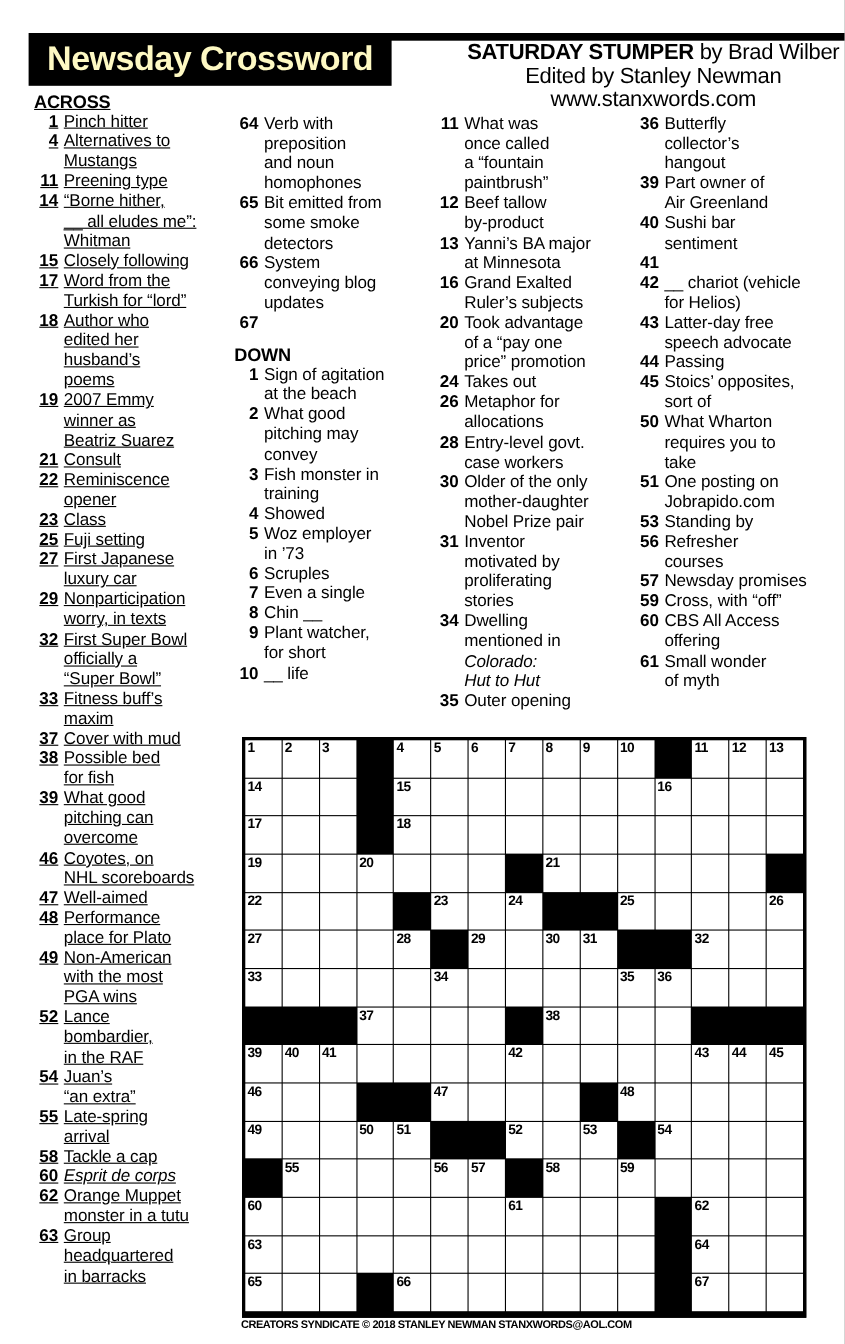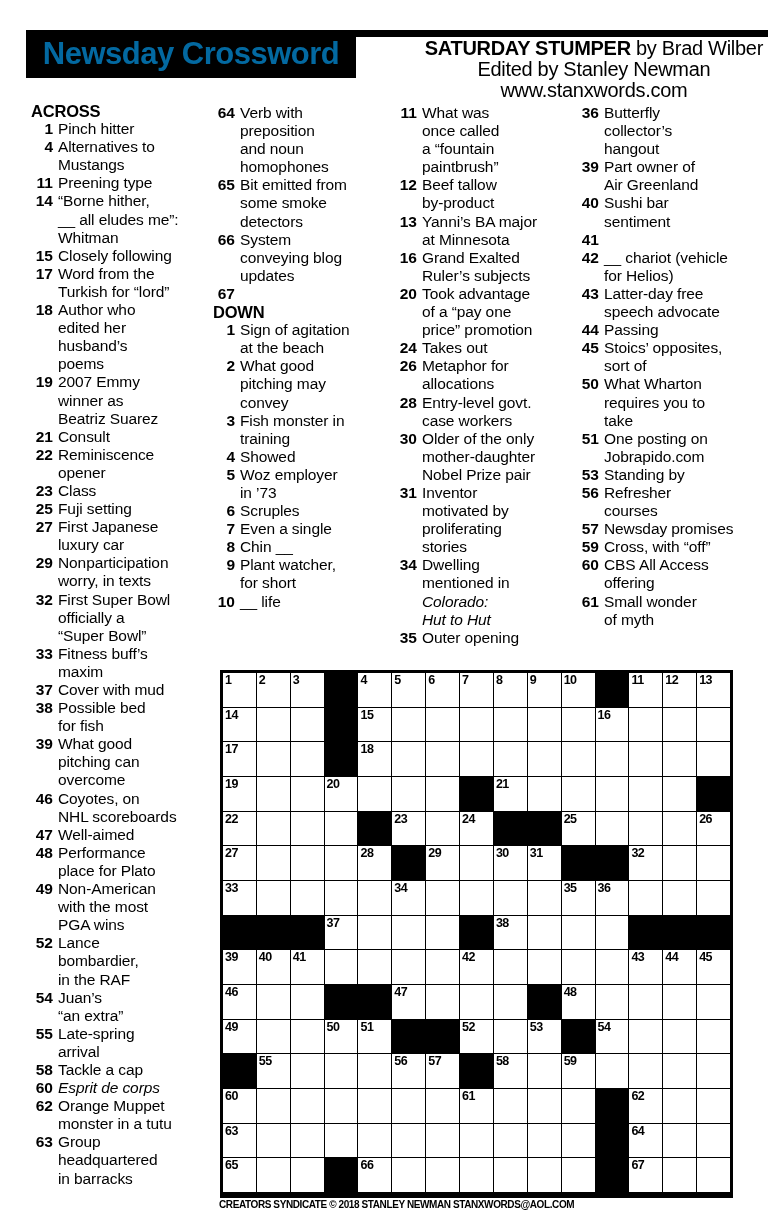--- a/index.html
+++ b/index.html
@@ -9,38 +9,38 @@
     background:#ffffff; color:#000;
     font-family:"Liberation Sans","DejaVu Sans",sans-serif;
     overflow:hidden;
   }
   
   .rule-right {
     position:absolute; left:354px; top:30px; width:414px; height:7px; background:#000;
   }
   .brand-banner {
     position:absolute; left:26px; top:30px; width:330px; height:48px;
-    background:#000; color:#0369a1; display:flex; align-items:center; justify-content:center;
+    background:#000; color:#fef9c3; display:flex; align-items:center; justify-content:center;
   }
   .brand-banner span {
     font-size:31px; font-weight:bold; letter-spacing:-0.5px; white-space:nowrap;
   }
   .masthead {
     position:absolute; right:5px; top:38px; text-align:center;
     font-size:20px; line-height:21px; letter-spacing:-0.3px;
   }
   .masthead .bold { font-weight:bold; }
   
   .clue-col { position:absolute; font-size:15.5px; line-height:18.1px; }
-  .clue-col-1 { left:31px;  top:102px; width:176px; }
+  .clue-col-1 { left:31px;  top:84px; width:176px;text-decoration:underline; }
   .clue-col-2 { left:213px; top:104px; width:176px; }
   .clue-col-3 { left:395px; top:104px; width:182px; }
   .clue-col-4 { left:577px; top:104px; width:188px; }
   .clue-header { font-weight:bold; font-size:16.5px; letter-spacing:-0.2px; }
-  .clue-header:not(:first-child) { }
+  .clue-header:not(:first-child) { margin-top:11px; }
   .clue { display:flex; }
   .clue .num { flex:0 0 27px; text-align:right; padding-right:5px; font-weight:bold; }
   .clue .txt { flex:1; white-space:pre-line; letter-spacing:-0.1px; }
   
   .grid {
     position:absolute; left:220px; top:670px; width:513px; height:528px;
     background:#000; border:3px solid #000; border-bottom-width:6px;
     display:grid; grid-template-columns:repeat(15,1fr); grid-template-rows:repeat(15,1fr);
     gap:1px;
   }

